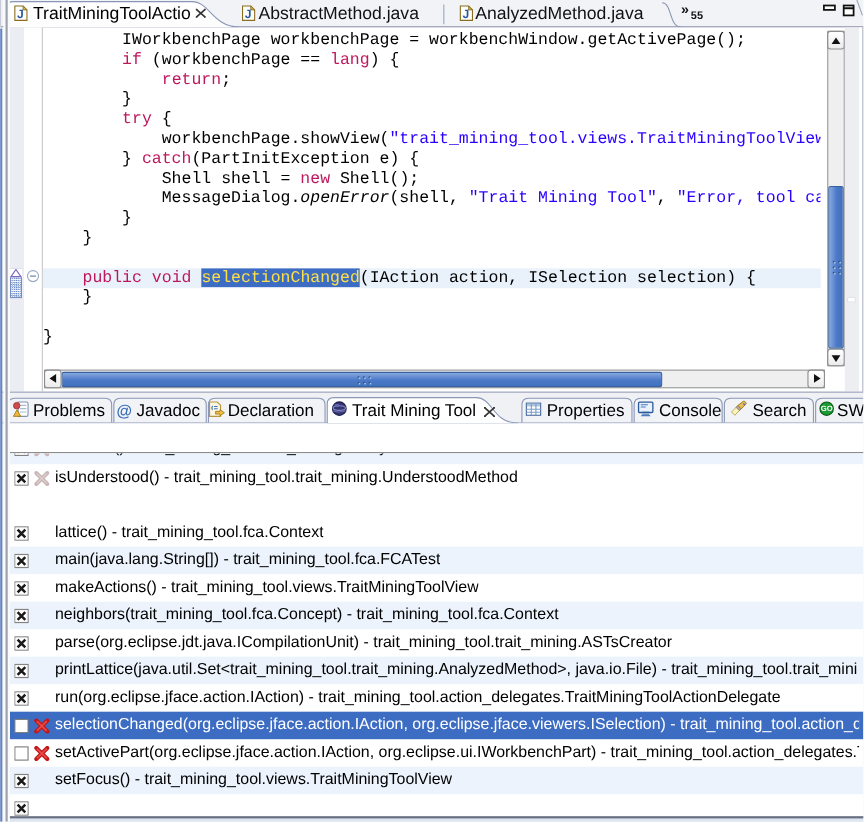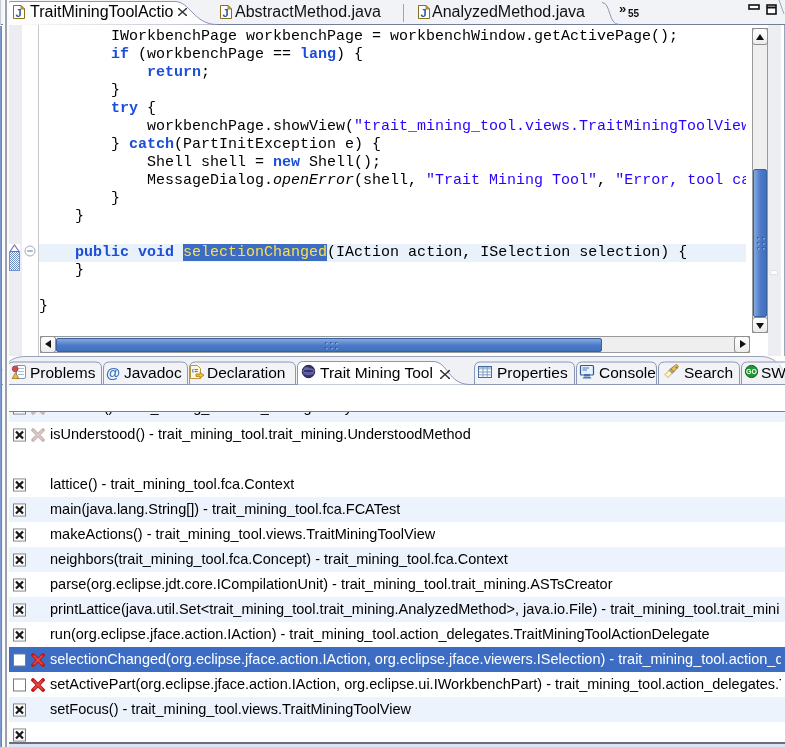--- a/index.html
+++ b/index.html
@@ -10,34 +10,34 @@
 
 #etabbar { top:0; left:0; width:785px; height:25px; background:#f2f3f7; border-bottom:1px solid #737d96; }
 
 #editor { top:25px; left:0; width:785px; height:331px; background:#fff; }
 #bluebar { top:26px; left:0px; width:2px; height:721px; background:#7e99cc; border-right:1px solid #6c82b8; }
 #ruler { top:0; left:8px; width:14px; height:331px; background:#ecedf2; }
 #fold { top:0; left:22px; width:17px; height:331px; background:#ffffff; border-right:1px solid #c8c8c8; }
 #codeclip { top:2.5px; left:39px; width:707px; height:294px; overflow:hidden; }
 pre.code { position:absolute; top:0; left:0; font-family:"Liberation Mono", monospace;
   font-size:15px; line-height:18px; color:#000; white-space:pre; }
-.kw { color:#1d4ed8; font-weight:bold; }
+.kw { color:#be185d; font-weight:normal; }
 .str { color:#2a00ff; }
 .it { font-style:italic; }
 #curline { top:218.5px; left:39px; width:707px; height:18px; background:#e9f1fb; }
 .sel { background:#3d6cc3; color:#fde047; }
 
 .sbtn { position:absolute; background:linear-gradient(180deg,#ffffff,#ececec); border:1px solid #8e8e8e; border-radius:3px; }
 .arr { position:absolute; width:0; height:0; }
 #vsb { top:3px; left:752px; width:16px; height:305px; background:#efefef; border:1px solid #9a9a9a; }
 #vthumb { top:144px; left:753px; width:14px; height:148px; background:linear-gradient(90deg,#86a8de,#4b79c8 55%,#4170bd); border:1px solid #38619f; border-radius:2px; }
 #hsb { top:311px; left:40px; width:710px; height:17px; background:#efefef; border:1px solid #9a9a9a; }
 #hthumb { top:312.5px; left:56px; width:546px; height:14px; background:linear-gradient(180deg,#86a8de,#4b79c8 55%,#4170bd); border:1px solid #38619f; border-radius:2px; }
 
-#panel { top:356px; left:0; width:785px; height:391px; background:#eff1f5; border-top:1px solid #9aa2b8;border-radius:24px; }
+#panel { top:356px; left:0; width:785px; height:391px; background:#eff1f5; border-top:1px solid #9aa2b8; }
 #panelwhite { top:28px; left:8px; width:777px; height:26px; background:#ffffff; }
 #tablebox { top:54px; left:9px; width:776px; height:377px; background:#fff; overflow:hidden; border-top:1px solid #808080; }
 .row { position:absolute; left:0; width:776px; height:25px; font-size:14.5px; color:#000; }
 .row .txt { position:absolute; left:41px; top:4px; white-space:nowrap; max-width:731px; overflow:hidden; }
 .rowsel { background:#3d6cc3; color:#fff; }
 .rowalt { background:#ecf3fc; }
 #panelbottom { top:385px; left:8px; width:777px; height:6px; background:#dce4f2; border-top:2px solid #6a7080;}
 </style>
 </head>
 <body>
@@ -317,21 +317,21 @@
       <div class="row rowalt" style="top:135px">
           <svg width="46" height="14" style="position:absolute;left:4px;top:6px" xmlns="http://www.w3.org/2000/svg">
             <use href="#chk" x="0" y="0.5"></use>
           </svg>
           <span class="txt">neighbors(trait_mining_tool.fca.Concept) - trait_mining_tool.fca.Context</span>
         </div>
       <div class="row" style="top:160px">
           <svg width="46" height="14" style="position:absolute;left:4px;top:6px" xmlns="http://www.w3.org/2000/svg">
             <use href="#chk" x="0" y="0.5"></use>
           </svg>
-          <span class="txt">parse(org.eclipse.jdt.core.ICompilationUnit) - trait_mining_tool.trait_mining.ASTsCreator</span>
+          <span class="txt">parse(org.eclipse.jdt.java.ICompilationUnit) - trait_mining_tool.trait_mining.ASTsCreator</span>
         </div>
       <div class="row rowalt" style="top:185px">
           <svg width="46" height="14" style="position:absolute;left:4px;top:6px" xmlns="http://www.w3.org/2000/svg">
             <use href="#chk" x="0" y="0.5"></use>
           </svg>
           <span class="txt">printLattice(java.util.Set&lt;trait_mining_tool.trait_mining.AnalyzedMethod&gt;, java.io.File) - trait_mining_tool.trait_mini</span>
         </div>
       <div class="row" style="top:210px">
           <svg width="46" height="14" style="position:absolute;left:4px;top:6px" xmlns="http://www.w3.org/2000/svg">
             <use href="#chk" x="0" y="0.5"></use>

